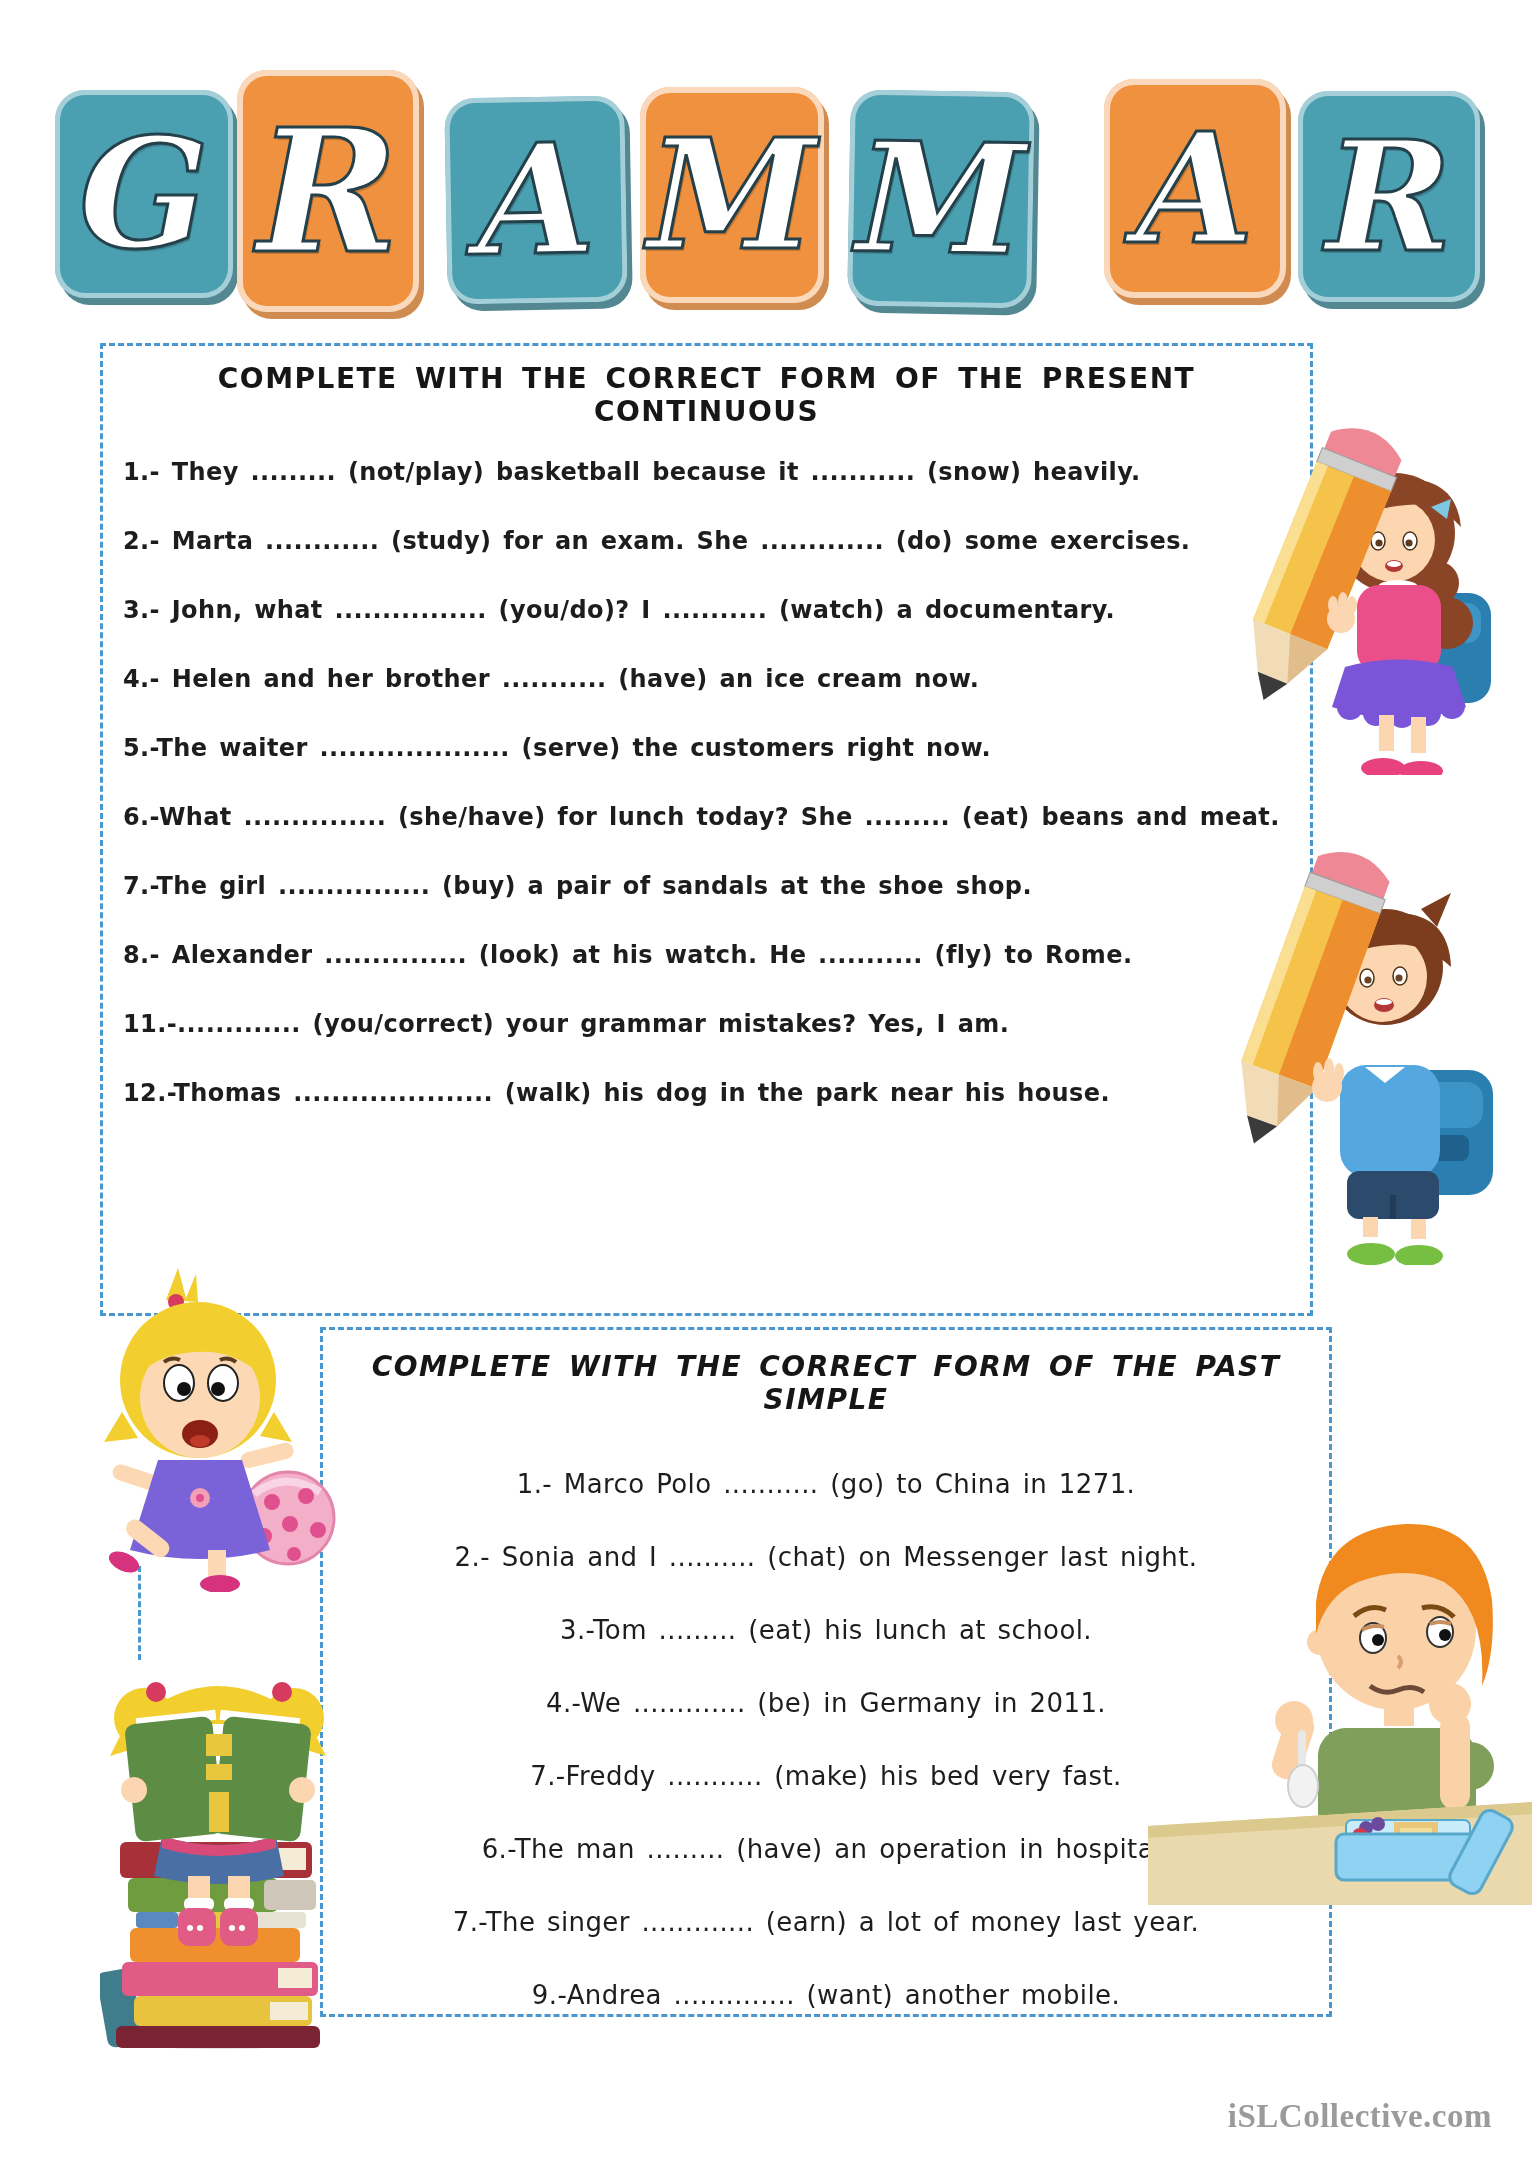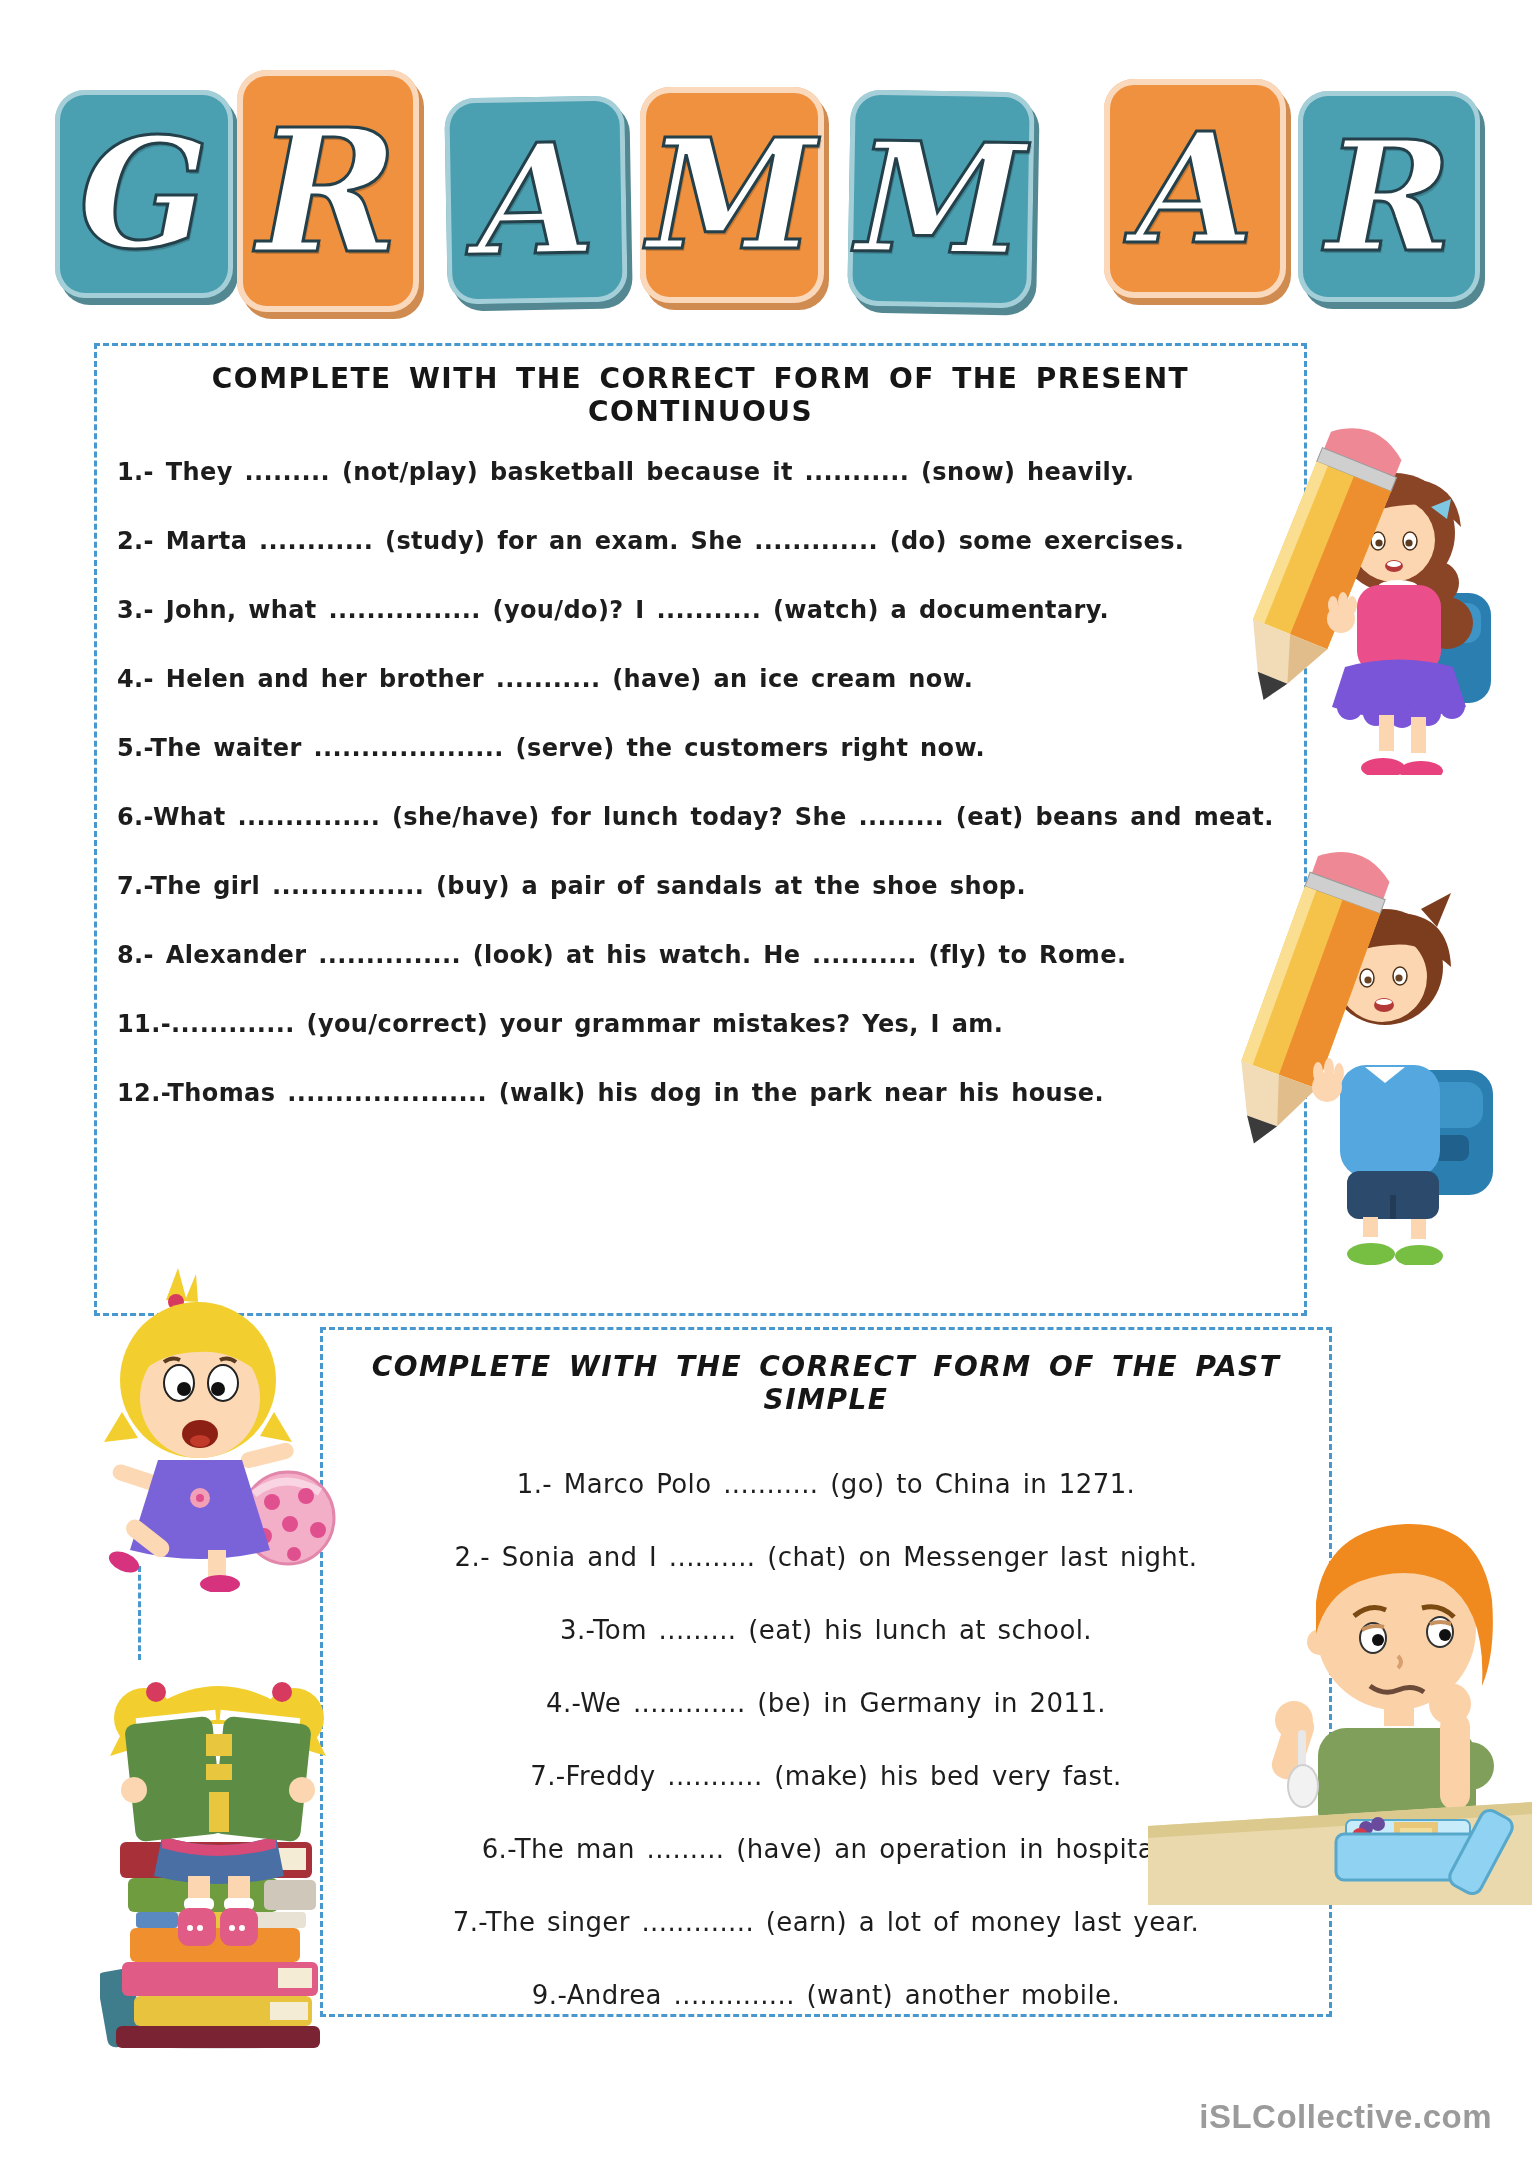--- a/index.html
+++ b/index.html
@@ -18,21 +18,21 @@
   .t1{left:237px;top:70px;width:182px;height:242px;}
   .t1 .letter{font-size:170px;}
   .t2{left:446px;top:97px;width:180px;height:206px;transform:rotate(-1deg);}
   .t3{left:640px;top:87px;width:184px;height:216px;}
   .t4{left:849px;top:91px;width:184px;height:216px;transform:rotate(1deg);}
   .t5{left:1104px;top:79px;width:182px;height:219px;}
   .t6{left:1298px;top:91px;width:182px;height:211px;}
 
   
   .ebox{position:absolute;border:3px dashed #4898cf;box-sizing:border-box;background:transparent;}
-  .box1{left:94px;top:343px;width:1213px;height:973px;padding:16px 20px 0 20px;}
+  .box1{left:100px;top:343px;width:1213px;height:973px;padding:16px 20px 0 20px;}
   .box2{left:320px;top:1327px;width:1012px;height:690px;padding:20px 14px 0 14px;text-align:center;}
   .ebox h2{margin:0;text-align:center;font-size:28px;font-weight:bold;letter-spacing:1.5px;
            word-spacing:6px;color:#161616;}
   .box1 h2{margin-bottom:10px;}
   .box2 h2{margin-bottom:32px;font-style:italic;}
   .box1 .line{font-size:24px;font-weight:bold;line-height:69px;height:69px;white-space:nowrap;
               letter-spacing:.4px;word-spacing:3px;margin:0;}
   .box2 .line{font-size:26px;font-weight:normal;line-height:73px;height:73px;white-space:nowrap;
               letter-spacing:.4px;word-spacing:3px;margin:0;text-align:center;}
 
@@ -40,21 +40,21 @@
   .illus{position:absolute;}
   .i-girl-pencil{left:1195px;top:415px;width:310px;height:360px;}
   .i-boy-pencil{left:1185px;top:835px;width:330px;height:430px;}
   .i-baby{left:58px;top:1262px;width:290px;height:330px;}
   .i-books{left:100px;top:1640px;width:235px;height:410px;}
   .i-eater{left:1148px;top:1480px;width:385px;height:425px;}
 
   .dash-frag{position:absolute;left:138px;top:1566px;height:94px;width:0;border-left:3px dashed #4898cf;}
 
   
-  .footer{position:absolute;right:40px;top:2098px;font-family:Liberation Sans, sans-serif;
+  .footer{position:absolute;right:40px;top:2098px;font-family:Liberation Serif, serif;
           font-size:33px;font-weight:bold;color:#9b9b9b;letter-spacing:.5px;}
 </style>
 </head>
 <body>
 
 <div class="page">
 
   <div>
     <div class="tile teal t0">
         <span class="letter">G</span>

